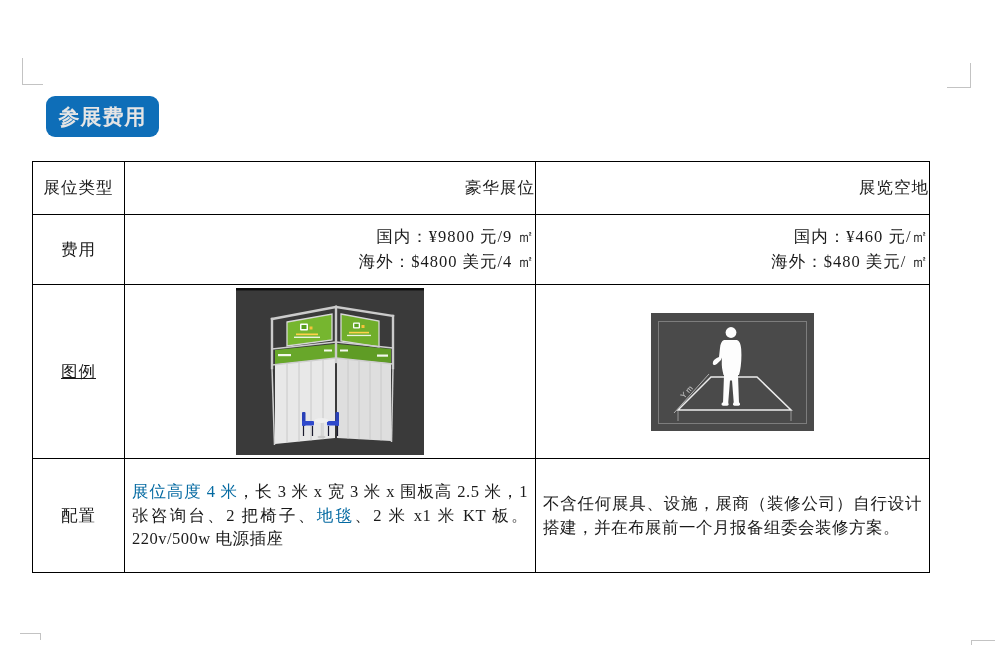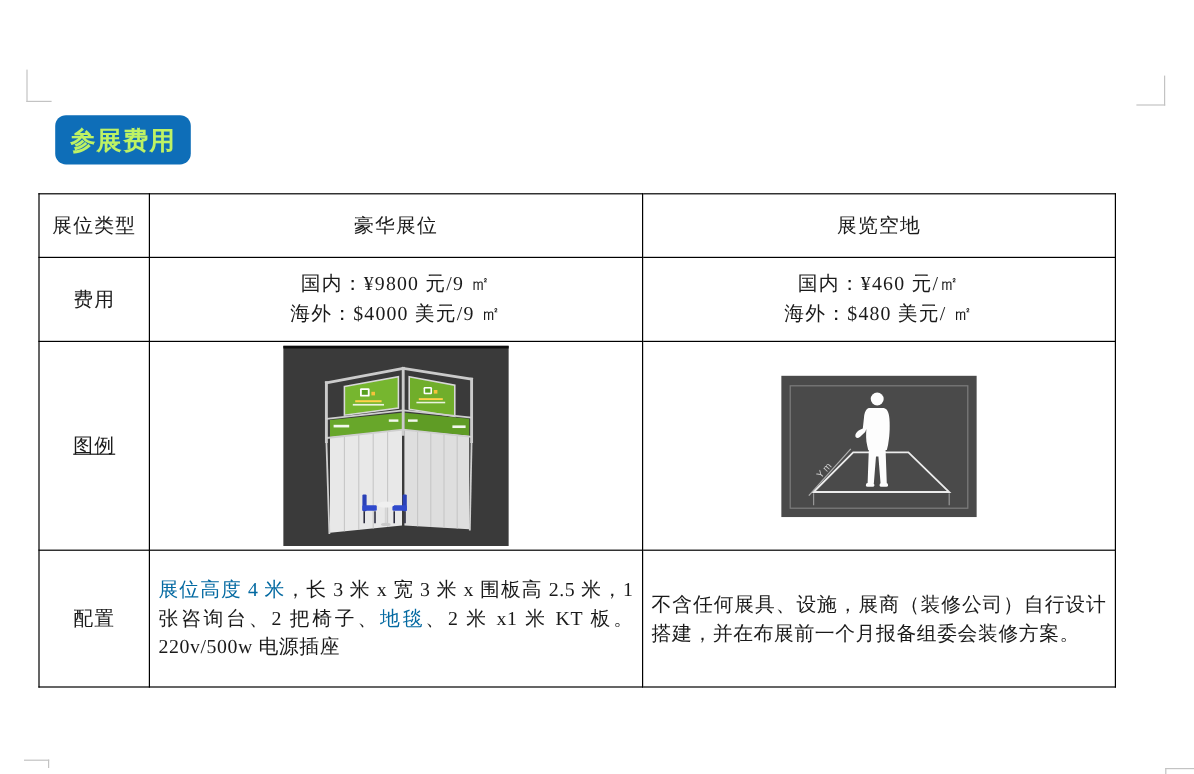--- a/index.html
+++ b/index.html
@@ -26,21 +26,21 @@
              border-top: 1px solid #c3c3c3; border-left: 1px solid #c3c3c3; }
 
   
   .badge {
     position: absolute;
     left: 46px; top: 96px;
     width: 113px; height: 41px;
     background: #0e6eb8;
     border-radius: 9px;
     display: flex; align-items: center; justify-content: center;
-    color: #bef264;
+    color: #e5e5e5;
     font-family: "Liberation Sans", "DejaVu Sans", sans-serif;
     font-weight: bold;
     font-size: 21px;
     letter-spacing: 1px;
   }
 
   
   table.fee {
     position: absolute;
     left: 32px; top: 161px;
@@ -48,21 +48,21 @@
     border-collapse: collapse;
     table-layout: fixed;
     font-size: 16.5px;
   }
   table.fee td {
     border: 1px solid #000000;
     vertical-align: middle;
     overflow: hidden;
   }
   td.lab { text-align: center; letter-spacing: 1px; }
-  td.ctr { text-align: center; letter-spacing: 1px; }
+  td.ctr { text-align: right; letter-spacing: 1px; }
   td.txt {
     text-align: justify;
     vertical-align: middle;
     padding: 2px 7px;
     line-height: 1.45;
     letter-spacing: 0.5px;
   }
   .fee-lines { line-height: 1.5; }
   .red { color: #0369a1; }
   .imgwrap { display: flex; align-items: center; justify-content: center; }
@@ -96,21 +96,21 @@
       <td class="ctr">豪华展位</td>
       <td class="ctr">展览空地</td>
     </tr>
 
 
     <tr style="height:70px;">
       <td class="lab">费用</td>
       <td class="ctr">
         <div class="fee-lines">
           <div>国内：¥9800 元/9 ㎡</div>
-          <div>海外：$4000 美元/9 ㎡</div>
+          <div>海外：$4800 美元/4 ㎡</div>
         </div>
       </td>
       <td class="ctr">
         <div class="fee-lines">
           <div>国内：¥460 元/㎡</div>
           <div>海外：$480 美元/ ㎡</div>
         </div>
       </td>
     </tr>
 

